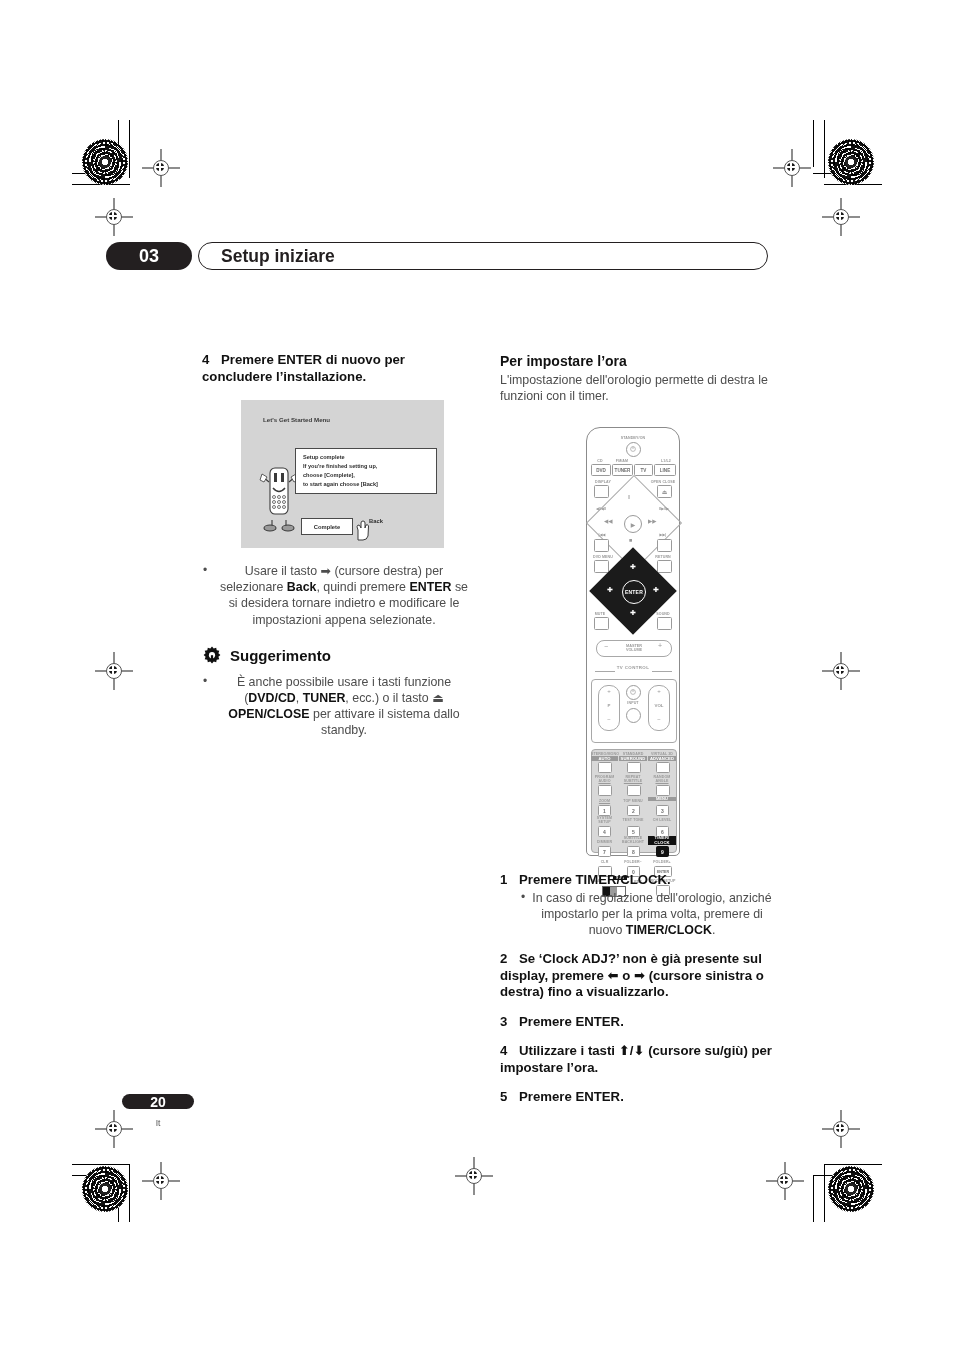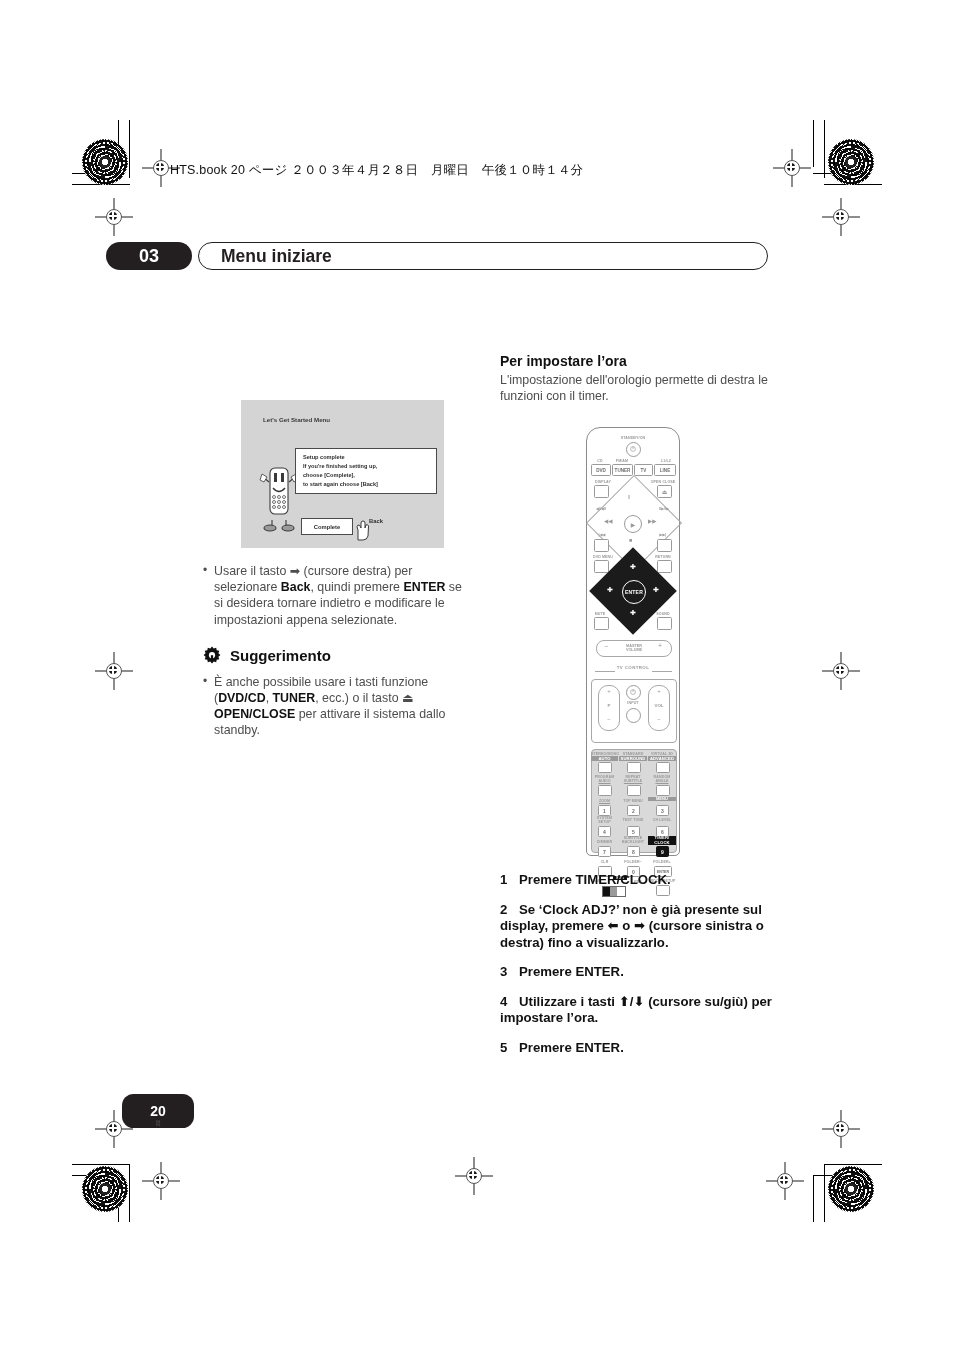--- a/index.html
+++ b/index.html
@@ -44,21 +44,21 @@
   
   .colL{position:absolute;left:202px;top:352px;width:272px;}
   .colR{position:absolute;left:500px;top:352px;width:272px;}
 
   .step-h{font-weight:bold;font-size:13.2px;line-height:16.5px;color:#111;margin:0 0 0 0;}
   .step-h .n{display:inline-block;min-width:19px;}
 
   p.body{font-size:12.4px;line-height:16.2px;color:#4d4d4d;margin:0;}
   .b{font-weight:bold;color:#111;}
 
-  ul.bul{list-style:none;margin:0;padding:0;}
+  ul.bul{list-style:none;margin:0;padding:0;text-align:center;}
   ul.bul li{position:relative;padding-left:12px;font-size:12.4px;line-height:16.2px;color:#4d4d4d;}
   ul.bul li:before{content:"\2022";position:absolute;left:1px;top:-1px;color:#4d4d4d;font-size:12px;}
 
   .tiphead{display:flex;align-items:center;gap:8px;margin:18px 0 8px 0;}
   .gear{width:20px;height:20px;position:relative;flex:0 0 20px;}
   .tiplabel{font-weight:bold;font-size:15px;color:#111;}
 
   
   .tvshot{position:absolute;left:241px;top:400px;width:203px;height:148px;background:#d4d4d4;}
   .tvshot .title{position:absolute;left:22px;top:16px;font-size:6.2px;font-weight:bold;color:#3a3a3a;}
@@ -96,21 +96,21 @@
   .padbox{position:absolute;left:5px;top:322px;width:84px;height:102px;background:#d9d9d9;border:1.1px solid #a8a8a8;border-radius:4px;}
 
   .pillbtn{position:absolute;width:20px;height:44px;border:1.1px solid #a8a8a8;border-radius:10px;}
   .pillbtn .p{position:absolute;left:0;right:0;text-align:center;font-size:6px;color:#9a9a9a;}
 
   .switch{position:absolute;width:22px;height:9px;border:1px solid #6a6a6a;background:#fff;}
   .switch .sl{position:absolute;left:0;top:0;width:7px;height:100%;background:#111;}
   .switch .sm{position:absolute;left:7px;top:0;width:7px;height:100%;background:#9a9a9a;}
 
   
-  .pagenum{position:absolute;left:122px;top:1094px;width:72px;height:34px;border-radius:11.5px;background:#231f20;
+  .pagenum{position:absolute;left:122px;top:1094px;width:72px;height:15px;border-radius:11.5px;background:#231f20;
     color:#fff;font-weight:bold;font-size:14px;display:flex;align-items:center;justify-content:center;}
   .pagelang{position:absolute;left:122px;top:1118px;width:72px;text-align:center;font-size:8.5px;color:#555;}
 
   .arrow{font-family:"DejaVu Sans",sans-serif;}
 </style>
 </head>
 <body>
 
 <div class="page">
 
@@ -207,25 +207,29 @@
       <div class="ring"></div>
       <div class="dot"></div>
     </div>
   <div class="reg" style="left:772px;top:1168px;">
       <div class="hl"></div>
       <div class="vl"></div>
       <div class="ring"></div>
       <div class="dot"></div>
     </div>
 
-  <div class="runhead">HTS.book  20 ページ  ２００３年４月２８日　月曜日　午後１０時１４分</div>
 
   <div class="chapnum">03</div>
-  <div class="chaptitle">Menu iniziare</div>
-
+  <div class="chaptitle">Setup iniziare</div>
+
+  <div class="colL">
+    <div class="step-h">
+      <span class="n">4</span><span>Premere ENTER di nuovo per concludere l’installazione.</span>
+    </div>
+  </div>
 
   <div class="tvshot">
     <div class="title">Let's Get Started Menu</div>
 
     <svg class="mascot" viewBox="0 0 40 72">
       <g fill="none" stroke="#3a3a3a" stroke-width="1.1">
         <rect x="11" y="6" width="18" height="46" rx="5" fill="#fff"></rect>
         <path d="M13 58 L13 64 M27 58 L27 64"></path>
         <ellipse cx="11" cy="66" rx="6" ry="3" fill="#9a9a9a" stroke="#3a3a3a"></ellipse>
         <ellipse cx="29" cy="66" rx="6" ry="3" fill="#9a9a9a" stroke="#3a3a3a"></ellipse>
@@ -438,20 +442,23 @@
       </div>
 
     <div class="rlbl" style="left:62px;top:452px;width:30px;">ROOM SETUP</div>
     <div class="rkey" style="left:70px;top:458px;width:12px;height:9px;"></div>
   </div>
 
   <div style="position:absolute;left:500px;top:872px;width:272px;">
     <div class="step-h">
       <span class="n">1</span><span>Premere TIMER/CLOCK.</span>
     </div>
+    <ul class="bul" style="margin:1px 0 0 20px;">
+      <li>In caso di regolazione dell'orologio, anziché impostarlo per la prima volta, premere di nuovo <span class="b">TIMER/CLOCK</span>.</li>
+    </ul>
 
     <div class="step-h" style="margin-top:13px;">
       <span class="n">2</span>Se ‘Clock ADJ?’ non è già presente sul display, premere <span class="arrow">⬅</span> o <span class="arrow">➡</span> (cursore  sinistra o  destra) fino a visualizzarlo.
     </div>
 
     <div class="step-h" style="margin-top:13px;">
       <span class="n">3</span><span>Premere ENTER.</span>
     </div>
 
     <div class="step-h" style="margin-top:13px;">

